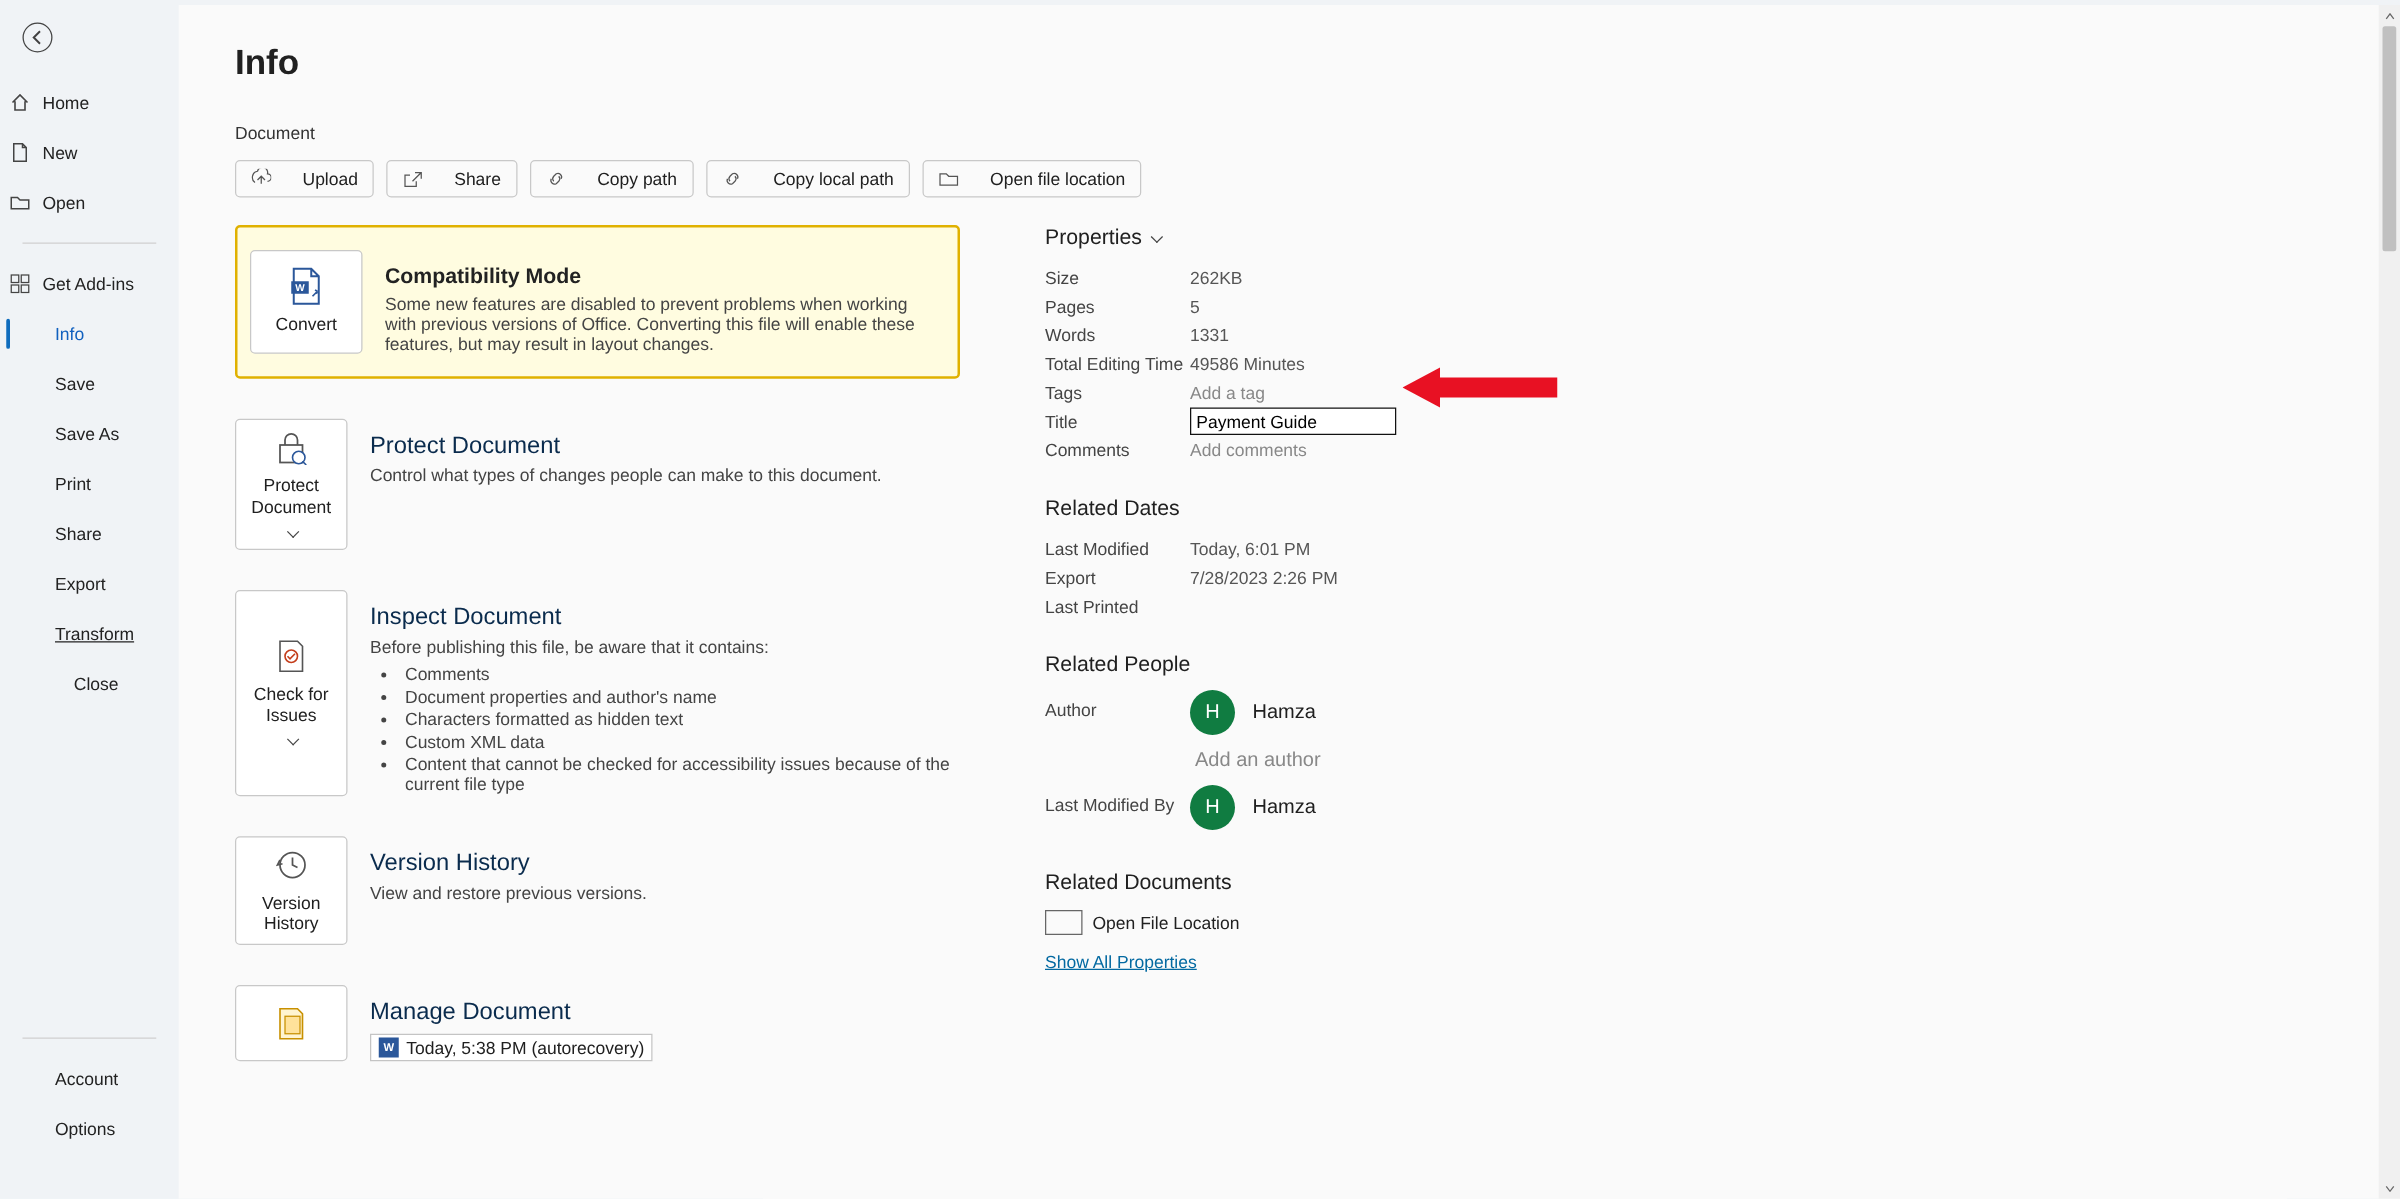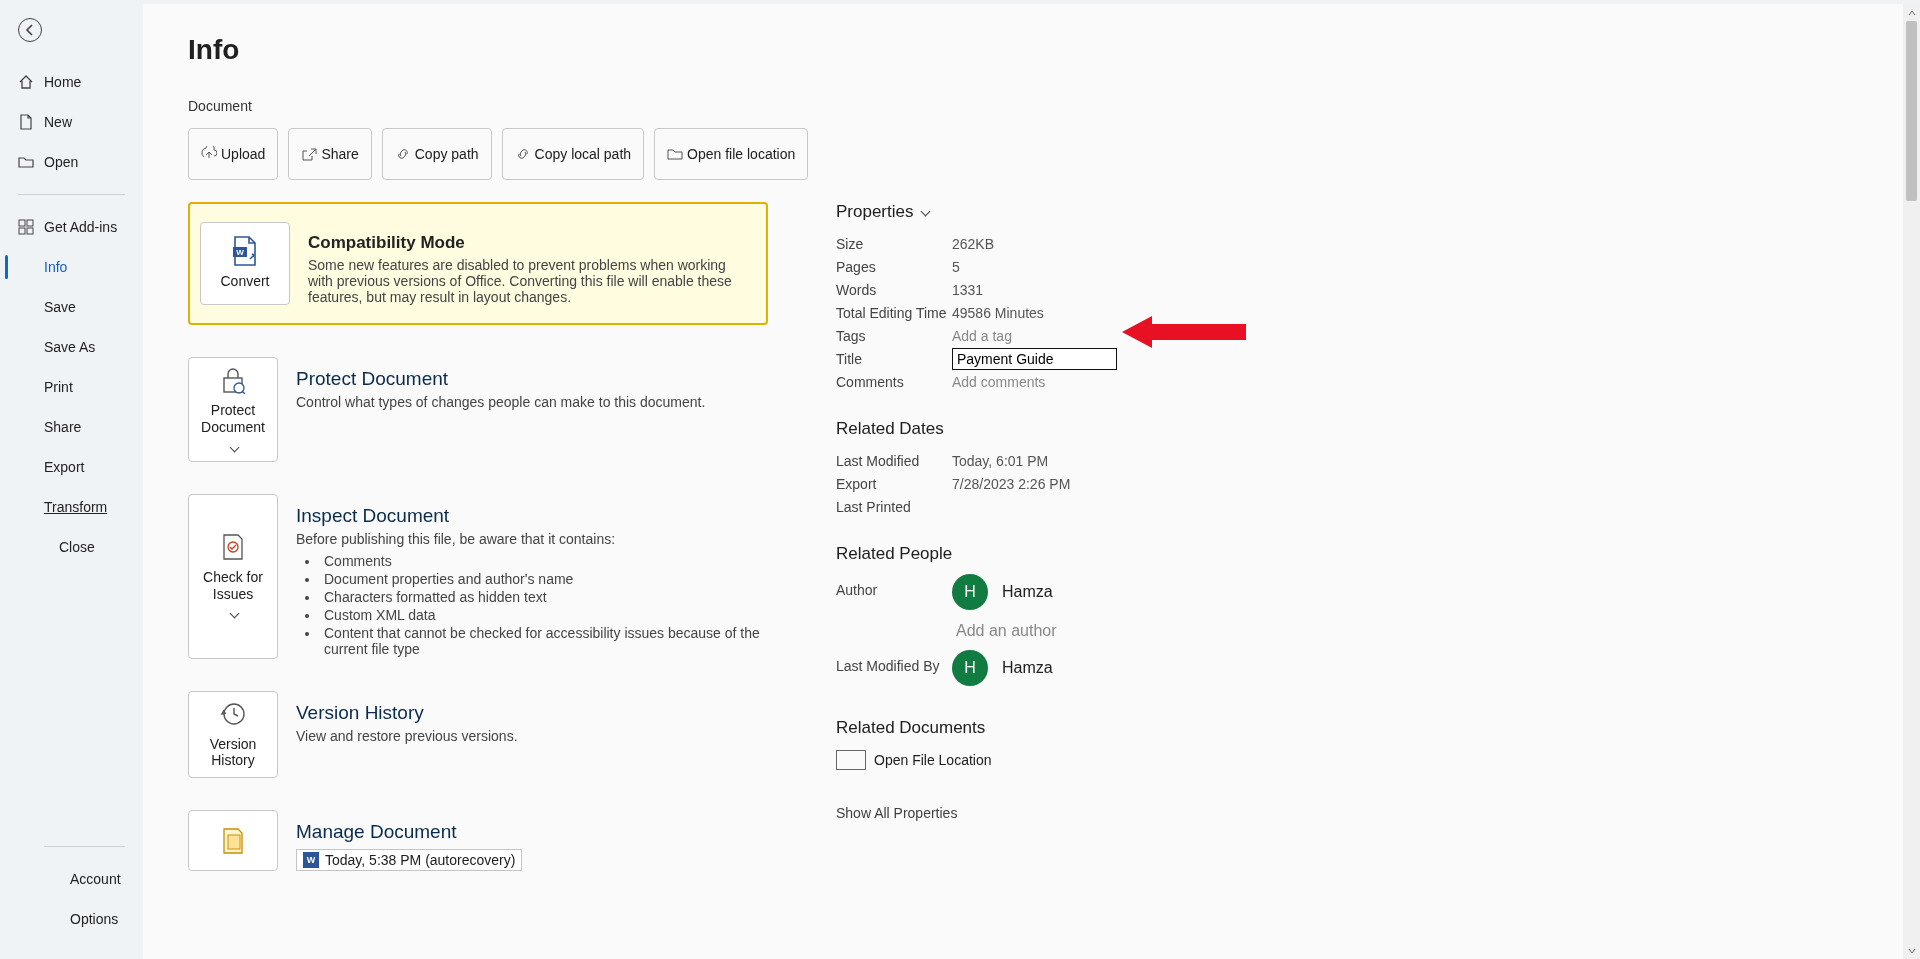--- a/index.html
+++ b/index.html
@@ -9,42 +9,42 @@
   position: absolute; left: 0; top: 0; width: 143px; height: 100%;
   background: #f0f3f6; padding-top: 18px;
 }
 .back-btn {
   width: 24px; height: 24px; border: 1.5px solid #424242; border-radius: 50%;
   margin-left: 18px; display: flex; align-items: center; justify-content: center;
   cursor: pointer;
 }
 .nav-list { margin-top: 20px; }
 .nav-item {
-  display: flex; align-items: center; height: 40px; padding-left: 18px;
+  display: flex; align-items: center; height: 40px; padding-left: 8px;
   font-size: 14px; color: #222; cursor: pointer;
 }
 .nav-item .nav-icon { width: 16px; height: 16px; margin-right: 10px; display: flex; align-items: center; justify-content: center; }
 .nav-divider { border-top: 1px solid #d0d0d0; margin: 12px 18px; }
 .nav-item.active { color: #1060bf; position: relative; }
 .nav-item.active::before {
   content: ""; position: absolute; left: 5px; top: 8px; bottom: 8px; width: 3px;
   background: #0f6cbd; border-radius: 2px;
 }
-.nav-bottom { position: absolute; bottom: 20px; left: 0; right: 0; margin-left: 26px; }
+.nav-bottom { position: absolute; bottom: 36px; left: 0; right: 0; }
 
 .main {
   position: absolute; left: 143px; top: 4px; right: 0; bottom: 0;
   background: #fafafa; padding: 30px 0 30px 45px; overflow: hidden;
 }
 .page-title { font-size: 28px; font-weight: 600; margin-bottom: 32px; }
 .location-label { font-size: 14px; color: #333; margin-bottom: 14px; }
 
 .toolbar { display: flex; gap: 10px; margin-bottom: 22px; }
 .tool-btn {
-  display: flex; align-items: center; gap: 4px; padding: 17px 12px;
+  display: flex; align-items: center; gap: 25px; padding: 6px 12px;
   border: 1px solid #c8c8c8; border-radius: 4px; background: #fafafa;
   font-size: 14px; cursor: pointer;
 }
 .tool-btn .ti { width: 16px; height: 16px; display: flex; align-items: center; justify-content: center; }
 
 .content-columns { display: flex; gap: 68px; }
 .left-col { width: 580px; }
 .right-col { width: 420px; position: relative; }
 
 .notice {
@@ -85,21 +85,21 @@
 .section-title-r { font-size: 17px; margin-top: 26px; margin-bottom: 10px; }
 .avatar {
   width: 36px; height: 36px; border-radius: 50%; background: #107c41; color: #fff;
   display: flex; align-items: center; justify-content: center; font-size: 16px;
 }
 .person-row { display: flex; align-items: center; gap: 14px; margin-bottom: 6px; }
 .person-row-wrap { display: flex; }
 .person-label { width: 116px; font-size: 14px; color: #444; padding-top: 8px;}
 .person-col { display: flex; flex-direction: column; gap: 6px; }
 .folder-ico { width:30px; height:20px; border:1.5px solid #666; margin-right:8px;}
-.link { color: #404040; font-size: 14px; cursor: pointer; margin-top: 34px; display: inline-block;}
+.link { color: #0369a1; font-size: 14px; cursor: pointer; margin-top: 12px; display: inline-block; text-decoration: underline;}
 .chev { border: solid #444; border-width: 0 1.5px 1.5px 0; display: inline-block; padding: 3px; transform: rotate(45deg); margin-left:3px; margin-bottom:2px;}
 
 .arrow-annot {
   position: absolute; left: 286px; top: 112px; width: 124px; height: 36px; pointer-events: none;
 }
 .scrollbar { position:absolute; right:0; top:4px; bottom:0; width:17px; background:#f0f0f0;}
 .scroll-arrow { width:17px; height:17px; display:flex; align-items:center; justify-content:center; position:absolute;}
 .scroll-arrow.top{top:0}.scroll-arrow.bot{bottom:0}
 .scroll-thumb{ position:absolute; top:17px; left:3px; right:3px; height:180px; background:#c0c0c0; border-radius:2px;}
 

